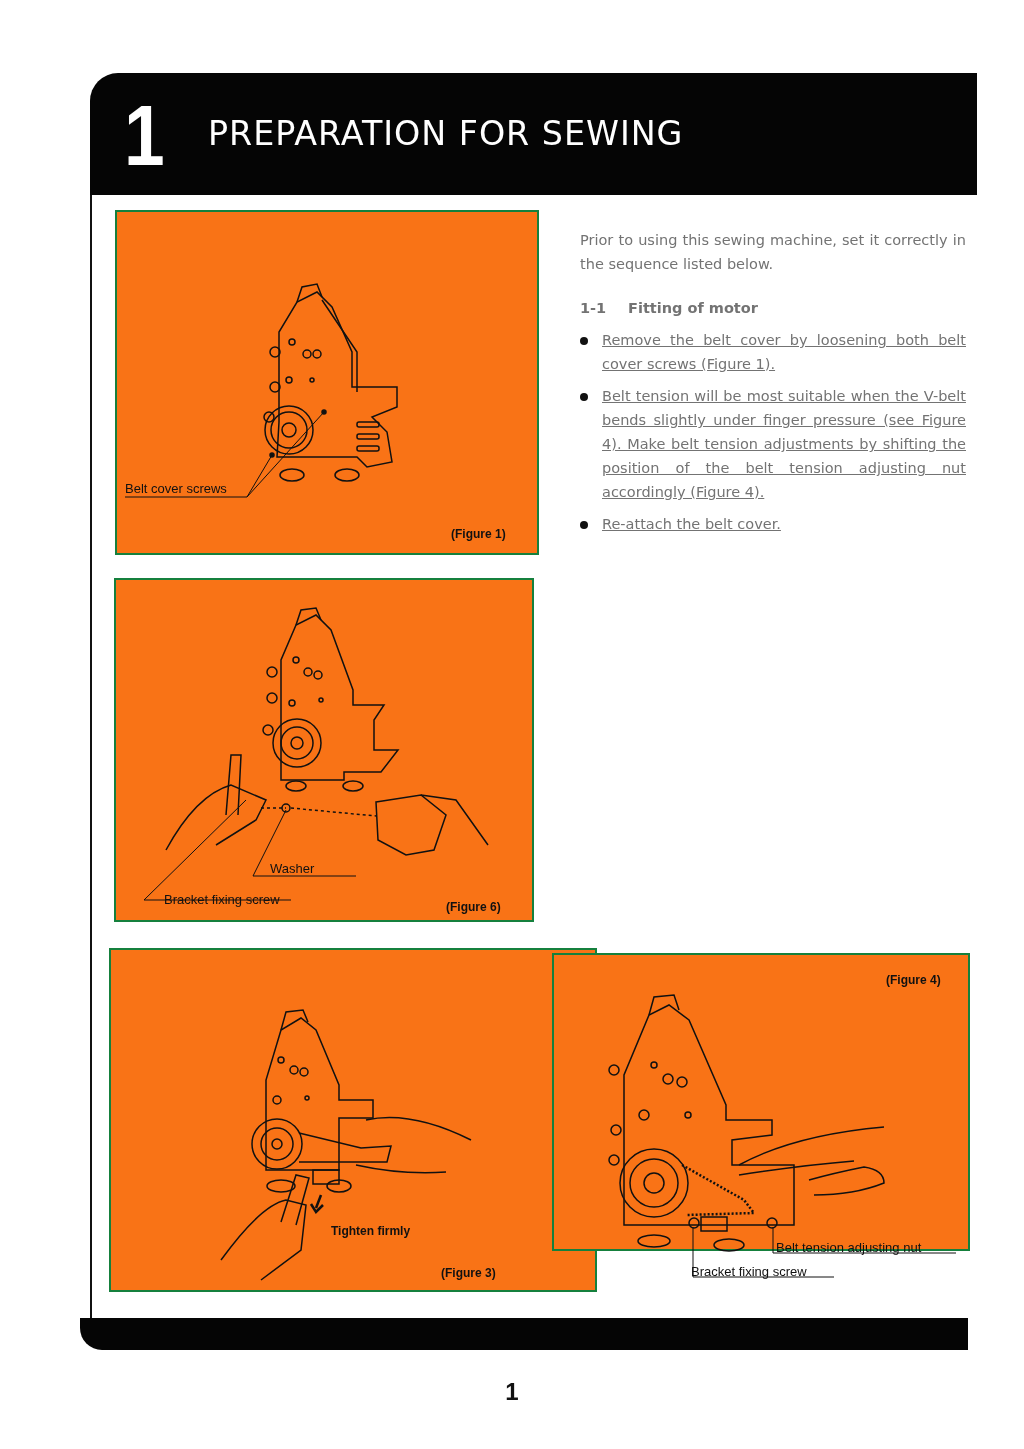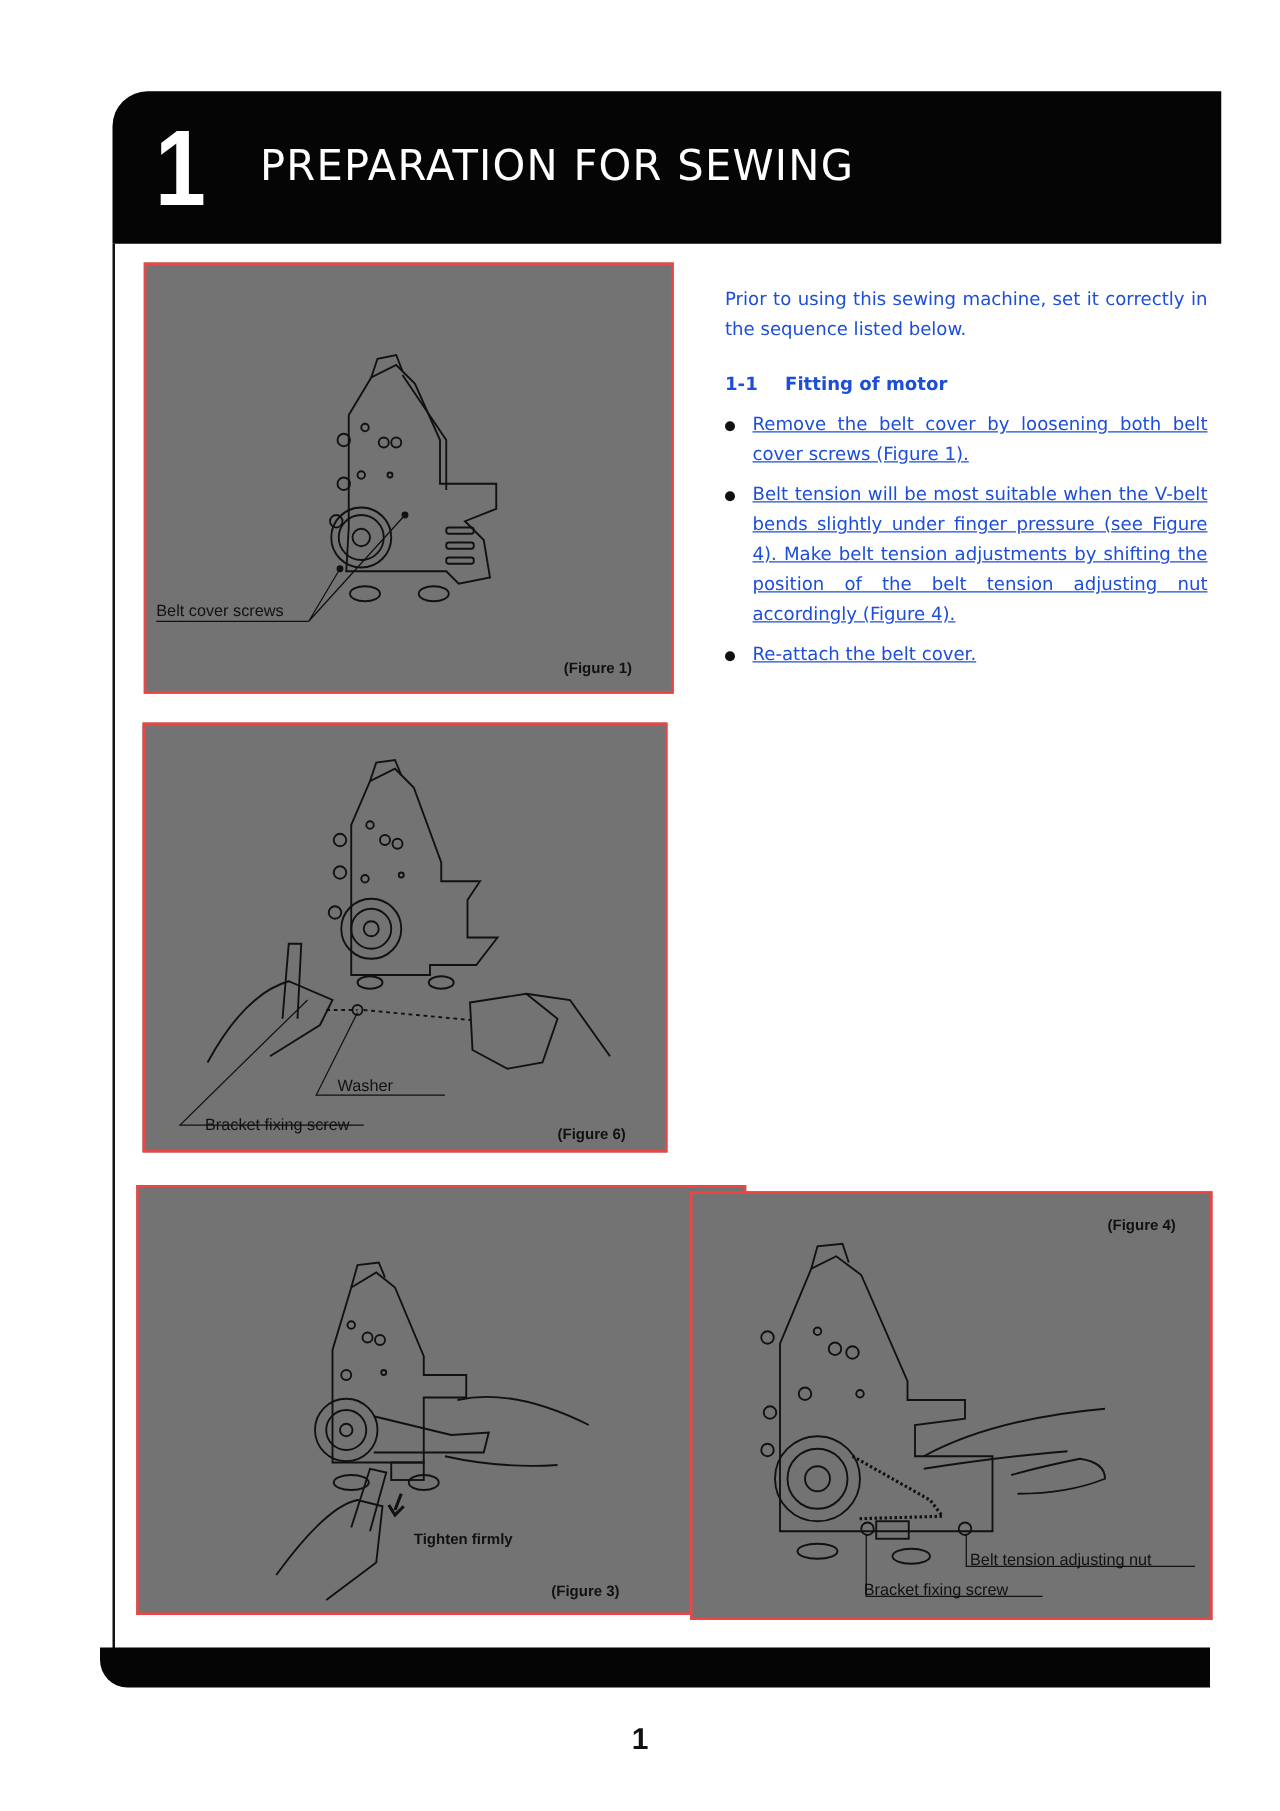--- a/index.html
+++ b/index.html
@@ -15,27 +15,27 @@
                      font-family: "DejaVu Sans", sans-serif; font-size: 34px; line-height: 40px;
                      letter-spacing: 1px; transform: scaleX(0.98); transform-origin: left; }
 
     .page-left-rule { position: absolute; left: 90px; top: 195px; width: 2px; height: 1135px; background: #111; }
 
     .footer-band { position: absolute; left: 80px; top: 1318px; width: 888px; height: 32px;
                    background: #050505; border-bottom-left-radius: 22px; }
     .page-number { position: absolute; left: 0; width: 1024px; top: 1378px; text-align: center;
                    font-weight: bold; font-size: 24px; }
 
-    .figure { position: absolute; border: 2px solid #ef4444; background: #737373; box-sizing: border-box; }
+    .figure { position: absolute; border: 2px solid #15803d; background: #f97316; box-sizing: border-box; }
     .fig-caption { position: absolute; font-weight: bold; font-size: 12px; }
     .fig-label { position: absolute; font-size: 13px; white-space: nowrap; }
     .fig-svg { position: absolute; left: 0; top: 0; }
 
     .text-col { position: absolute; left: 580px; top: 228px; width: 386px;
-                font-family: "DejaVu Sans", sans-serif; font-size: 14.5px; line-height: 24px; color: #1d4ed8; }
+                font-family: "DejaVu Sans", sans-serif; font-size: 14.5px; line-height: 24px; color: #737373; }
     .text-col p { margin: 0; text-align: justify; }
     .intro { margin-bottom: 20px !important; }
     .section-heading { font-weight: bold; margin: 0 0 8px 0; display: flex; }
     .section-num { width: 48px; }
     .bullets { list-style: none; margin: 8px 0 0 0; padding: 0; }
     .bullets li { position: relative; padding-left: 22px; margin-bottom: 8px; text-align: justify; text-decoration: underline; }
     .bullets li .dot { position: absolute; left: 0; top: 9px; width: 8px; height: 8px; border-radius: 50%; background: #111; }
     .bullets li .sub { display: block; }
   </style>
 </head>
@@ -128,21 +128,21 @@
     <ellipse cx="170" cy="236" rx="14" ry="6"></ellipse>
       <ellipse cx="228" cy="236" rx="12" ry="6"></ellipse>
     <path d="M170 272 L185 225 L198 228 L185 275"></path>
     <path d="M110 310 Q150 255 175 250 L195 255 L190 300 L150 330"></path>
     <path d="M210 245 L205 258 M200 254 L205 262 L212 255" stroke-width="2.5"></path>
   </svg>
   <span class="fig-label" style="left:220px; top:274px; font-weight:bold; font-size:12px;">Tighten firmly</span>
   <span class="fig-caption" style="left:330px; top:316px;">(Figure 3)</span>
 </div>
 
-<div class="figure" style="left:552px; top:953px; width:418px; height:343px;">
+<div class="figure" style="left:552px; top:953px; width:418px; height:298px;">
   <svg class="fig-svg" width="414" height="339" viewBox="0 0 414 339" fill="none" stroke="#111" stroke-width="1.5">
     <path d="M70 270 L70 120 L95 60 L115 50 L135 65 L172 150 L172 165 L218 165 L218 180 L178 185 L178 210 L240 210 L240 270 Z"></path>
     <path d="M95 60 L100 42 L120 40 L125 55"></path>
     <circle cx="100" cy="110" r="3"></circle>
       <circle cx="114" cy="124" r="5"></circle>
       <circle cx="128" cy="127" r="5"></circle>
     <circle cx="90" cy="160" r="5"></circle>
       <circle cx="134" cy="160" r="3"></circle>
     <circle cx="100" cy="228" r="34"></circle>
       <circle cx="100" cy="228" r="24"></circle>

